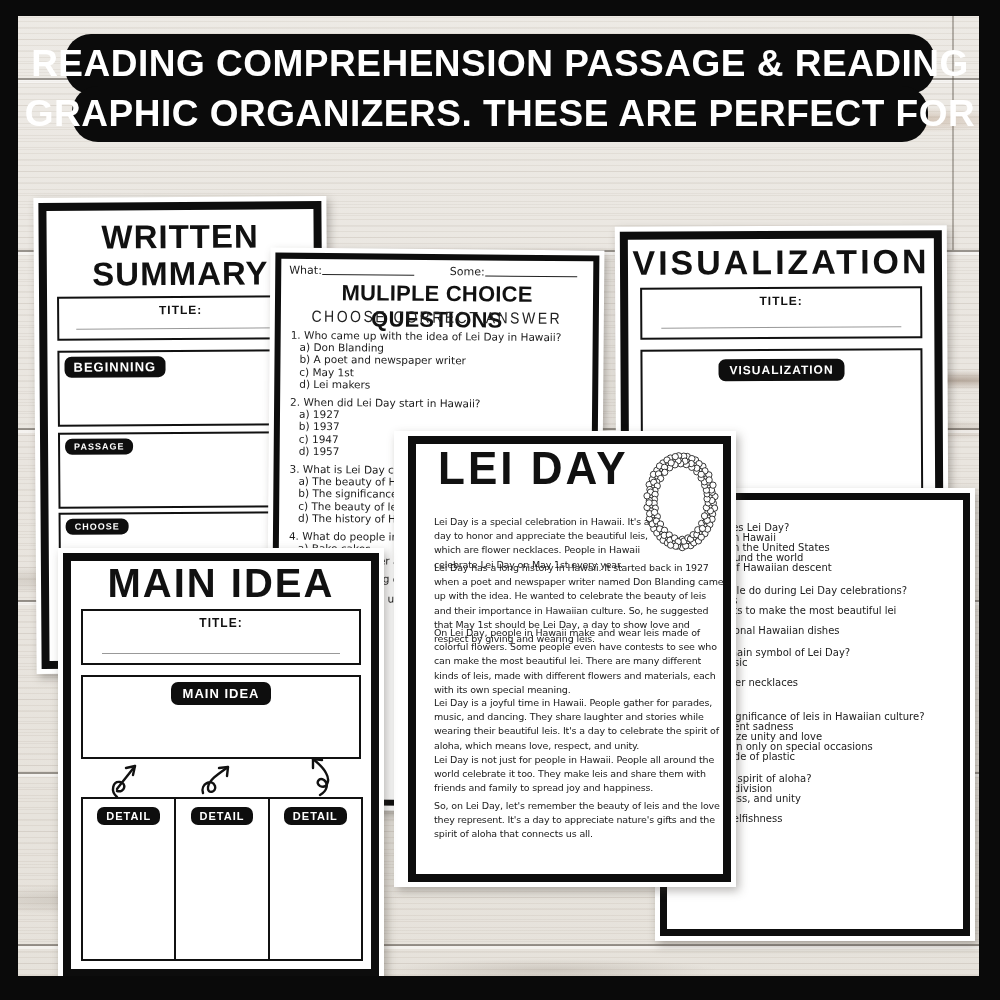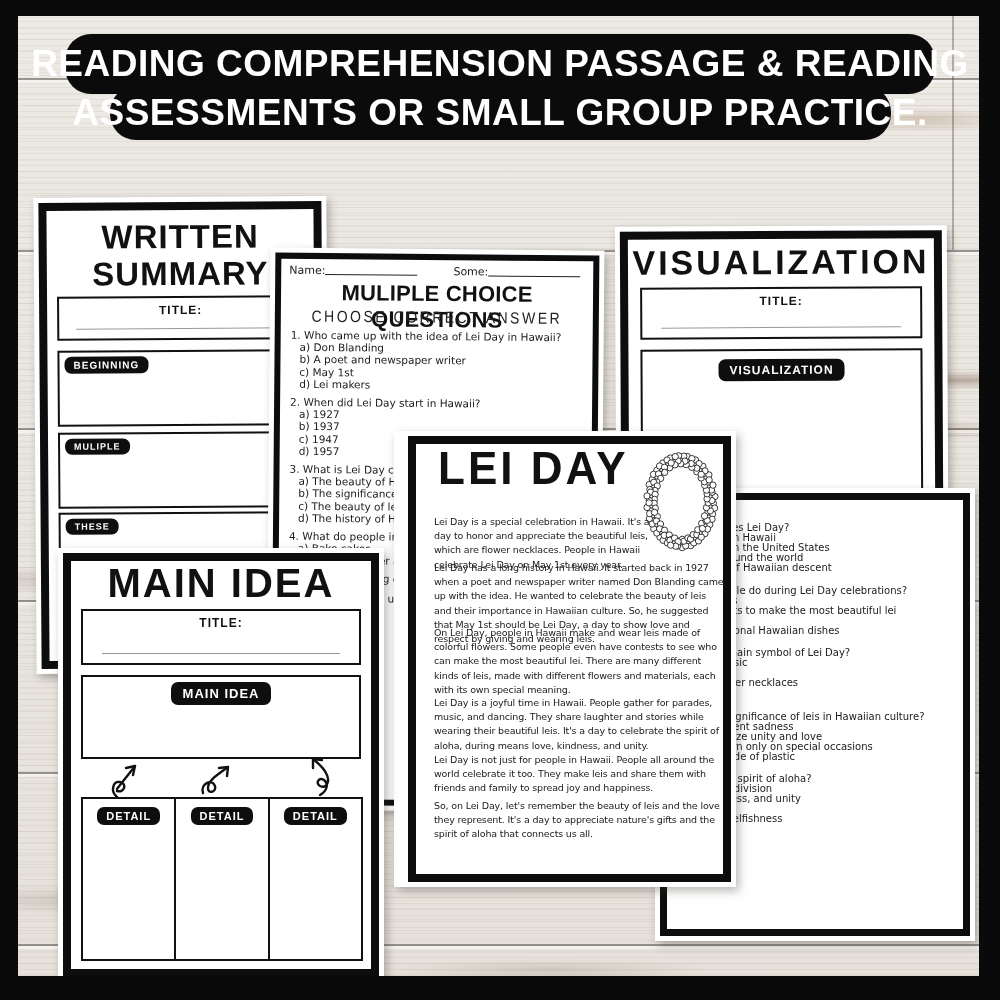--- a/index.html
+++ b/index.html
@@ -85,41 +85,41 @@
   <div class="plank" style="top:250px"></div>
   <div class="plank" style="top:428px"></div>
   <div class="plank" style="top:600px"></div>
   <div class="plank" style="top:772px"></div>
   <div class="plank" style="top:944px"></div>
   <div class="seam" style="left:952px;top:0;height:250px"></div>
   <div class="seam" style="left:70px;top:600px;height:400px"></div>
 
   <div class="banner">
     <div class="banner-line bl1">READING COMPREHENSION PASSAGE &amp; READING</div>
-    <div class="banner-line bl3">ASSESSMENTS OR SMALL GROUP PRACTICE.</div>
+    <div class="banner-line bl2">GRAPHIC ORGANIZERS. THESE ARE PERFECT FOR</div>
   </div>
 
   <div class="sheet ws">
     <div class="sheet-inner">
       <div class="big-title">
         <div>WRITTEN</div>
         <div>SUMMARY</div>
       </div>
       <div class="thin" style="left:10px;right:10px;top:86px;height:40px">
         <div class="titlebox-label">TITLE:</div>
         <div class="titlebox-line"></div>
       </div>
       <div class="thin" style="left:10px;right:10px;top:140px;height:72px">
-        <span class="chip" style="position:absolute;left:5px;top:4px;font-size:10px">BEGINNING</span>
+        <span class="chip" style="position:absolute;left:5px;top:4px;font-size:13px">BEGINNING</span>
       </div>
       <div class="thin" style="left:10px;right:10px;top:222px;height:72px">
-        <span class="chip" style="position:absolute;left:5px;top:4px;font-size:9px">MULIPLE</span>
+        <span class="chip" style="position:absolute;left:5px;top:4px;font-size:9px">PASSAGE</span>
       </div>
       <div class="thin" style="left:10px;right:10px;top:302px;height:128px">
-        <span class="chip" style="position:absolute;left:5px;top:4px;font-size:9px">THESE</span>
+        <span class="chip" style="position:absolute;left:5px;top:4px;font-size:9px">CHOOSE</span>
       </div>
     </div>
   </div>
 
   <div class="sheet vis">
     <div class="sheet-inner">
       <div class="big-title">VISUALIZATION</div>
       <div class="thin" style="left:12px;right:12px;top:48px;height:48px">
         <div class="titlebox-label">TITLE:</div>
         <div class="titlebox-line"></div>
@@ -128,21 +128,21 @@
         <div style="text-align:center;margin-top:8px">
           <span class="chip" style="font-size:12px;padding:4px 11px">VISUALIZATION</span>
         </div>
       </div>
     </div>
   </div>
 
   <div class="sheet mcq">
     <div class="sheet-inner">
       <div class="mcq-name hand">
-        <span>Name:</span>
+        <span>What:</span>
         <span class="uline" style="width:92px"></span>
         <span style="width:36px"></span>
         <span>Some:</span>
         <span class="uline" style="width:92px"></span>
       </div>
       <div class="mcq-title">MULIPLE CHOICE QUESTIONS</div>
       <div class="mcq-sub">CHOOSE CORRECT ANSWER</div>
       <div class="mcq-body hand">
         <div class="q-block">
           <div>1. Who came up with the idea of Lei Day in Hawaii?</div>
@@ -376,21 +376,21 @@
             <circle cx="42.9" cy="101.1" r="3.4" fill="#fff" stroke="#141414" stroke-width="0.9"></circle>
             <circle cx="40.3" cy="105.9" r="3.4" fill="#fff" stroke="#141414" stroke-width="0.9"></circle>
             <circle cx="35.0" cy="104.8" r="3.4" fill="#fff" stroke="#141414" stroke-width="0.9"></circle>
             <circle cx="38.3" cy="101.7" r="1.6" fill="#fff" stroke="#141414" stroke-width="0.9"></circle>
           </svg>
       </div>
       <div class="hand">
         <p style="left:6px;top:59px;width:232px">Lei Day is a special celebration in Hawaii. It's a day to honor and appreciate the beautiful leis, which are flower necklaces. People in Hawaii celebrate Lei Day on May 1st every year.</p>
         <p style="left:6px;top:105px;width:292px">Lei Day has a long history in Hawaii. It started back in 1927 when a poet and newspaper writer named Don Blanding came up with the idea. He wanted to celebrate the beauty of leis and their importance in Hawaiian culture. So, he suggested that May 1st should be Lei Day, a day to show love and respect by giving and wearing leis.</p>
         <p style="left:6px;top:170px;width:292px">On Lei Day, people in Hawaii make and wear leis made of colorful flowers. Some people even have contests to see who can make the most beautiful lei. There are many different kinds of leis, made with different flowers and materials, each with its own special meaning.</p>
-        <p style="left:6px;top:240px;width:288px">Lei Day is a joyful time in Hawaii. People gather for parades, music, and dancing. They share laughter and stories while wearing their beautiful leis. It's a day to celebrate the spirit of aloha, during means love, kindness, and unity.</p>
+        <p style="left:6px;top:240px;width:288px">Lei Day is a joyful time in Hawaii. People gather for parades, music, and dancing. They share laughter and stories while wearing their beautiful leis. It's a day to celebrate the spirit of aloha, which means love, respect, and unity.</p>
         <p style="left:6px;top:297px;width:288px">Lei Day is not just for people in Hawaii. People all around the world celebrate it too. They make leis and share them with friends and family to spread joy and happiness.</p>
         <p style="left:6px;top:343px;width:288px">So, on Lei Day, let's remember the beauty of leis and the love they represent. It's a day to appreciate nature's gifts and the spirit of aloha that connects us all.</p>
       </div>
     </div>
   </div>
 
   <div class="sheet mi">
     <div class="sheet-inner">
       <div class="big-title">MAIN IDEA</div>
       <div class="thin" style="left:10px;right:10px;top:48px;height:52px">

